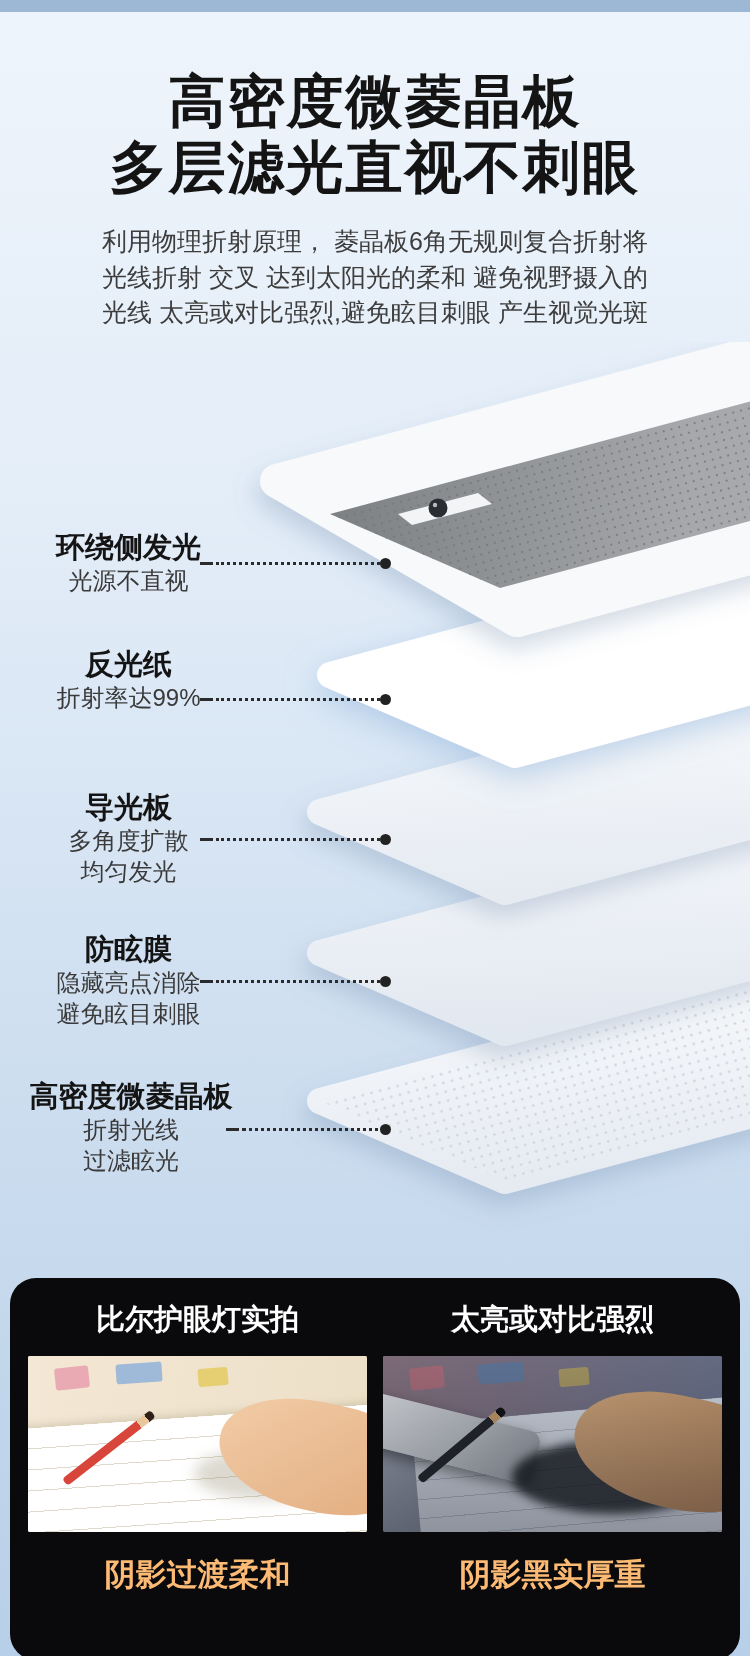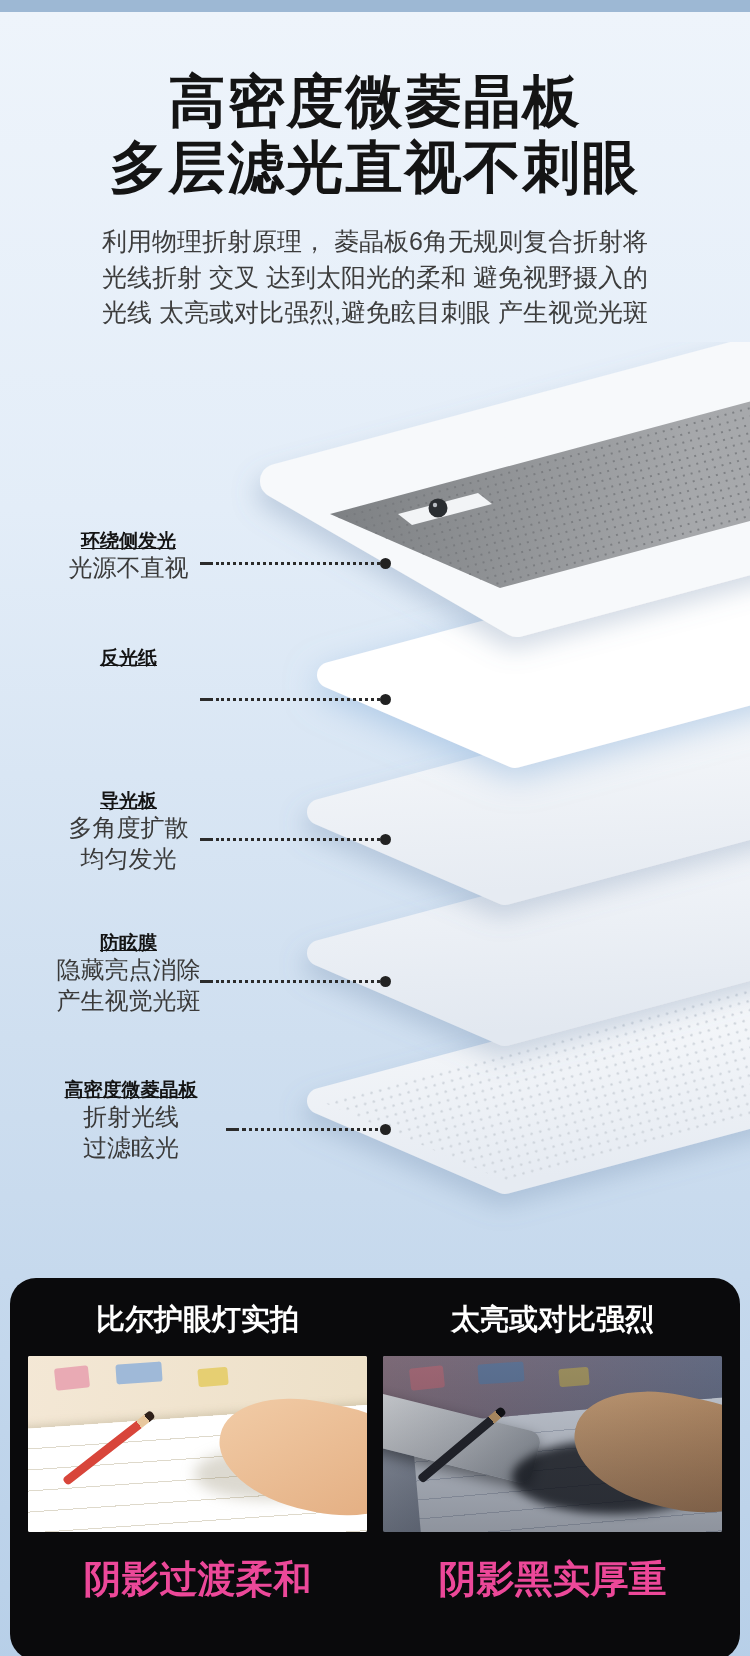--- a/index.html
+++ b/index.html
@@ -9,21 +9,21 @@
 
   
   .hero{position:absolute;top:56px;left:0;width:750px;text-align:center;}
   .hero-title{font-size:57px;font-weight:800;color:#141414;line-height:1.16;letter-spacing:2px;margin:0;}
   .hero-desc{margin:24px 0 0;font-size:25px;color:#3d3d3d;line-height:1.42;font-weight:400;}
   .hero-desc span{display:block;}
 
   
   .diagram-svg{position:absolute;top:330px;left:0;}
   .label-group{position:absolute;text-align:center;}
-  .label-title{font-size:19px;font-weight:700;color:#141414;line-height:1.28;white-space:nowrap;text-decoration:underline;}
+  .label-title{font-size:29px;font-weight:700;color:#141414;line-height:1.28;white-space:nowrap;}
   .label-line{font-size:24px;color:#3a3a3a;line-height:1.27;white-space:nowrap;}
   .leader{position:absolute;height:0;border-top:3px dotted #2b2b2b;}
   .leader::before{content:"";position:absolute;left:-16px;top:-3px;width:13px;height:3px;background:#2b2b2b;}
   .leader::after{content:"";position:absolute;right:-5px;top:-7px;width:11px;height:11px;border-radius:50%;background:#222;}
   .g1{top:517px;left:46px;width:165px;}
   .g2{top:634px;left:46px;width:165px;}
   .g3{top:777px;left:46px;width:165px;}
   .g4{top:919px;left:46px;width:165px;}
   .g5{top:1066px;left:26px;width:210px;}
   .l1{top:550px;left:216px;width:170px;}
@@ -32,21 +32,21 @@
   .l4{top:968px;left:216px;width:170px;}
   .l5{top:1116px;left:242px;width:144px;}
 
   
   .compare-card{position:absolute;left:10px;right:10px;top:1266px;bottom:8px;background:#0a0a0c;
     border-radius:26px;padding:22px 18px;box-sizing:border-box;}
   .compare-row{display:flex;gap:16px;}
   .compare-col{flex:1;min-width:0;}
   .compare-header{color:#ffffff;font-size:29px;font-weight:700;text-align:center;margin-bottom:16px;}
   .photo{position:relative;height:176px;overflow:hidden;border-radius:2px;}
-  .compare-caption{color:#ec4899;font-size:38px;font-weight:700;text-align:center;margin-top:22px;}
+  .compare-caption{color:#fdba74;font-size:31px;font-weight:700;text-align:center;margin-top:22px;}
 
   
   .photo-left{background:linear-gradient(115deg,#fbf9f4 0%,#f1ebdf 55%,#e6ddcb 100%);}
   .pl-book{position:absolute;left:-5%;top:-8%;width:115%;height:45%;background:linear-gradient(100deg,#f4e8d6,#ecdfc6);transform:rotate(-3deg);}
   .pl-page{position:absolute;left:-6%;top:34%;width:118%;height:80%;transform:rotate(-4deg);
     background:repeating-linear-gradient(180deg,#ffffff 0 20px,#ded9cb 20px 21px);
     box-shadow:0 -2px 8px rgba(150,140,110,.35);}
   .chip{position:absolute;border-radius:3px;}
   .c1{left:8%;top:6%;width:34px;height:22px;background:#e9aab4;transform:rotate(-6deg);}
   .c2{left:26%;top:4%;width:46px;height:20px;background:#9fb9d8;transform:rotate(-4deg);}
@@ -144,34 +144,35 @@
   </svg>
 
   <div class="label-group g1">
     <div class="label-title">环绕侧发光</div>
     <div class="label-line">光源不直视</div>
   </div>
   <div class="leader l1"></div>
 
   <div class="label-group g2">
     <div class="label-title">反光纸</div>
+    <div class="label-line">折射率达99%</div>
   </div>
   <div class="leader l2"></div>
 
   <div class="label-group g3">
     <div class="label-title">导光板</div>
     <div class="label-line">多角度扩散</div>
     <div class="label-line">均匀发光</div>
   </div>
   <div class="leader l3"></div>
 
   <div class="label-group g4">
     <div class="label-title">防眩膜</div>
     <div class="label-line">隐藏亮点消除</div>
-    <div class="label-line">产生视觉光斑</div>
+    <div class="label-line">避免眩目刺眼</div>
   </div>
   <div class="leader l4"></div>
 
   <div class="label-group g5">
     <div class="label-title">高密度微菱晶板</div>
     <div class="label-line">折射光线</div>
     <div class="label-line">过滤眩光</div>
   </div>
   <div class="leader l5"></div>
 

